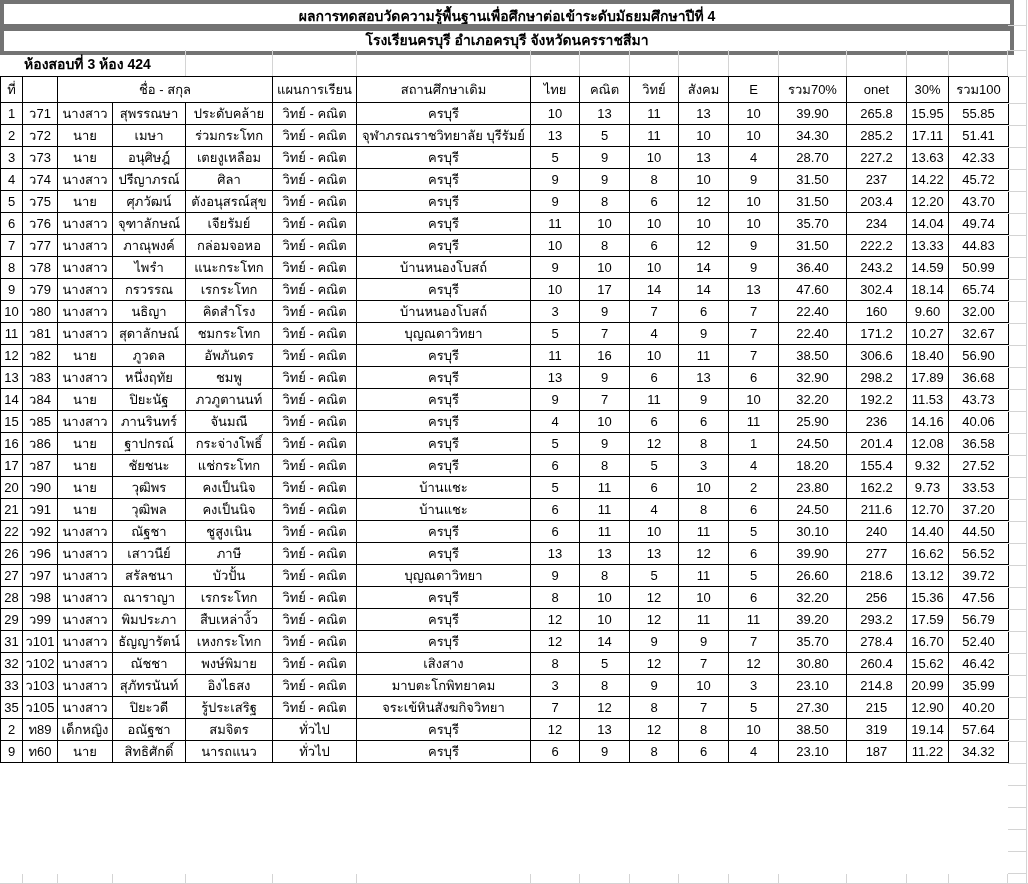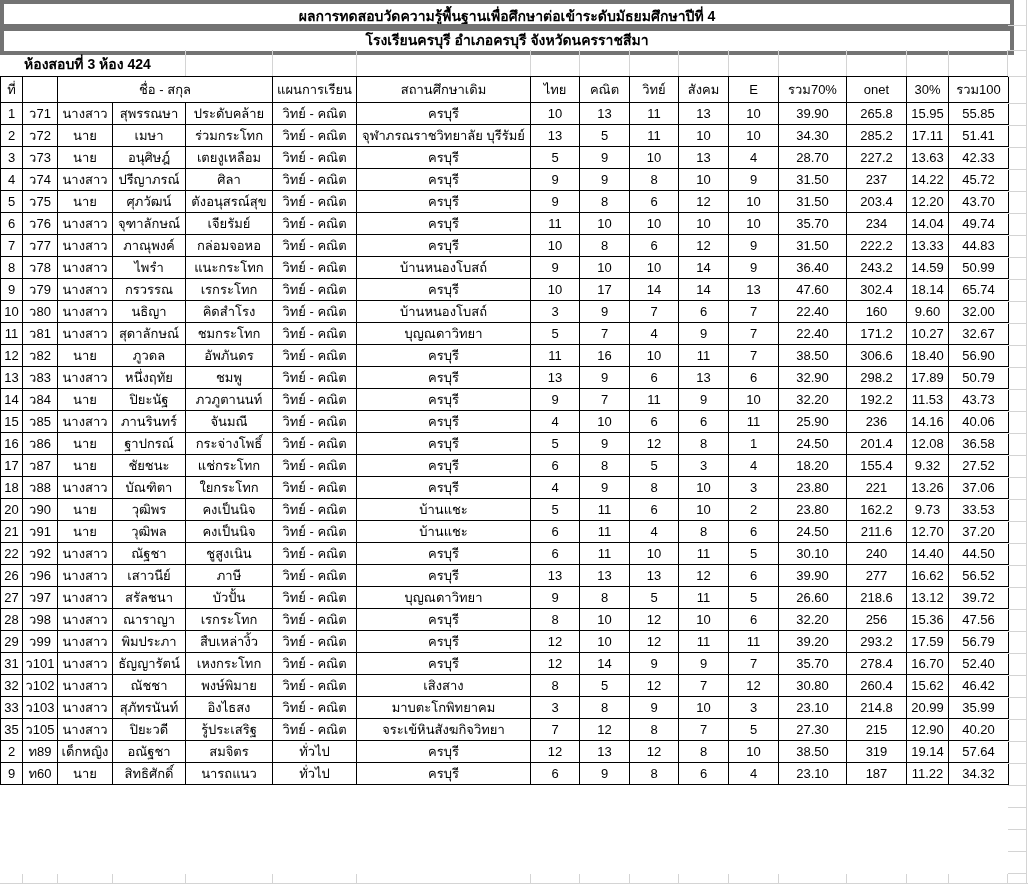--- a/index.html
+++ b/index.html
@@ -347,21 +347,21 @@
             <td class="col-plan">วิทย์ - คณิต</td>
             <td class="col-previous_school">ครบุรี</td>
             <td class="col-thai">13</td>
             <td class="col-math">9</td>
             <td class="col-science">6</td>
             <td class="col-social">13</td>
             <td class="col-english">6</td>
             <td class="col-total70">32.90</td>
             <td class="col-onet">298.2</td>
             <td class="col-pct30">17.89</td>
-            <td class="col-total100">50.79</td>
+            <td class="col-total100">36.68</td>
           </tr>
           <tr>
             <td class="col-no">14</td>
             <td class="col-code">ว84</td>
             <td class="col-prefix">นาย</td>
             <td class="col-first_name">ปิยะนัฐ</td>
             <td class="col-last_name">ภวภูตานนท์</td>
             <td class="col-plan">วิทย์ - คณิต</td>
             <td class="col-previous_school">ครบุรี</td>
             <td class="col-thai">9</td>
@@ -420,38 +420,20 @@
             <td class="col-previous_school">ครบุรี</td>
             <td class="col-thai">6</td>
             <td class="col-math">8</td>
             <td class="col-science">5</td>
             <td class="col-social">3</td>
             <td class="col-english">4</td>
             <td class="col-total70">18.20</td>
             <td class="col-onet">155.4</td>
             <td class="col-pct30">9.32</td>
             <td class="col-total100">27.52</td>
-          </tr>
-          <tr>
-            <td class="col-no">18</td>
-            <td class="col-code">ว88</td>
-            <td class="col-prefix">นางสาว</td>
-            <td class="col-first_name">บัณฑิตา</td>
-            <td class="col-last_name">ใยกระโทก</td>
-            <td class="col-plan">วิทย์ - คณิต</td>
-            <td class="col-previous_school">ครบุรี</td>
-            <td class="col-thai">4</td>
-            <td class="col-math">9</td>
-            <td class="col-science">8</td>
-            <td class="col-social">10</td>
-            <td class="col-english">3</td>
-            <td class="col-total70">23.80</td>
-            <td class="col-onet">221</td>
-            <td class="col-pct30">13.26</td>
-            <td class="col-total100">37.06</td>
           </tr>
           <tr>
             <td class="col-no">20</td>
             <td class="col-code">ว90</td>
             <td class="col-prefix">นาย</td>
             <td class="col-first_name">วุฒิพร</td>
             <td class="col-last_name">คงเป็นนิจ</td>
             <td class="col-plan">วิทย์ - คณิต</td>
             <td class="col-previous_school">บ้านแชะ</td>
             <td class="col-thai">5</td>

